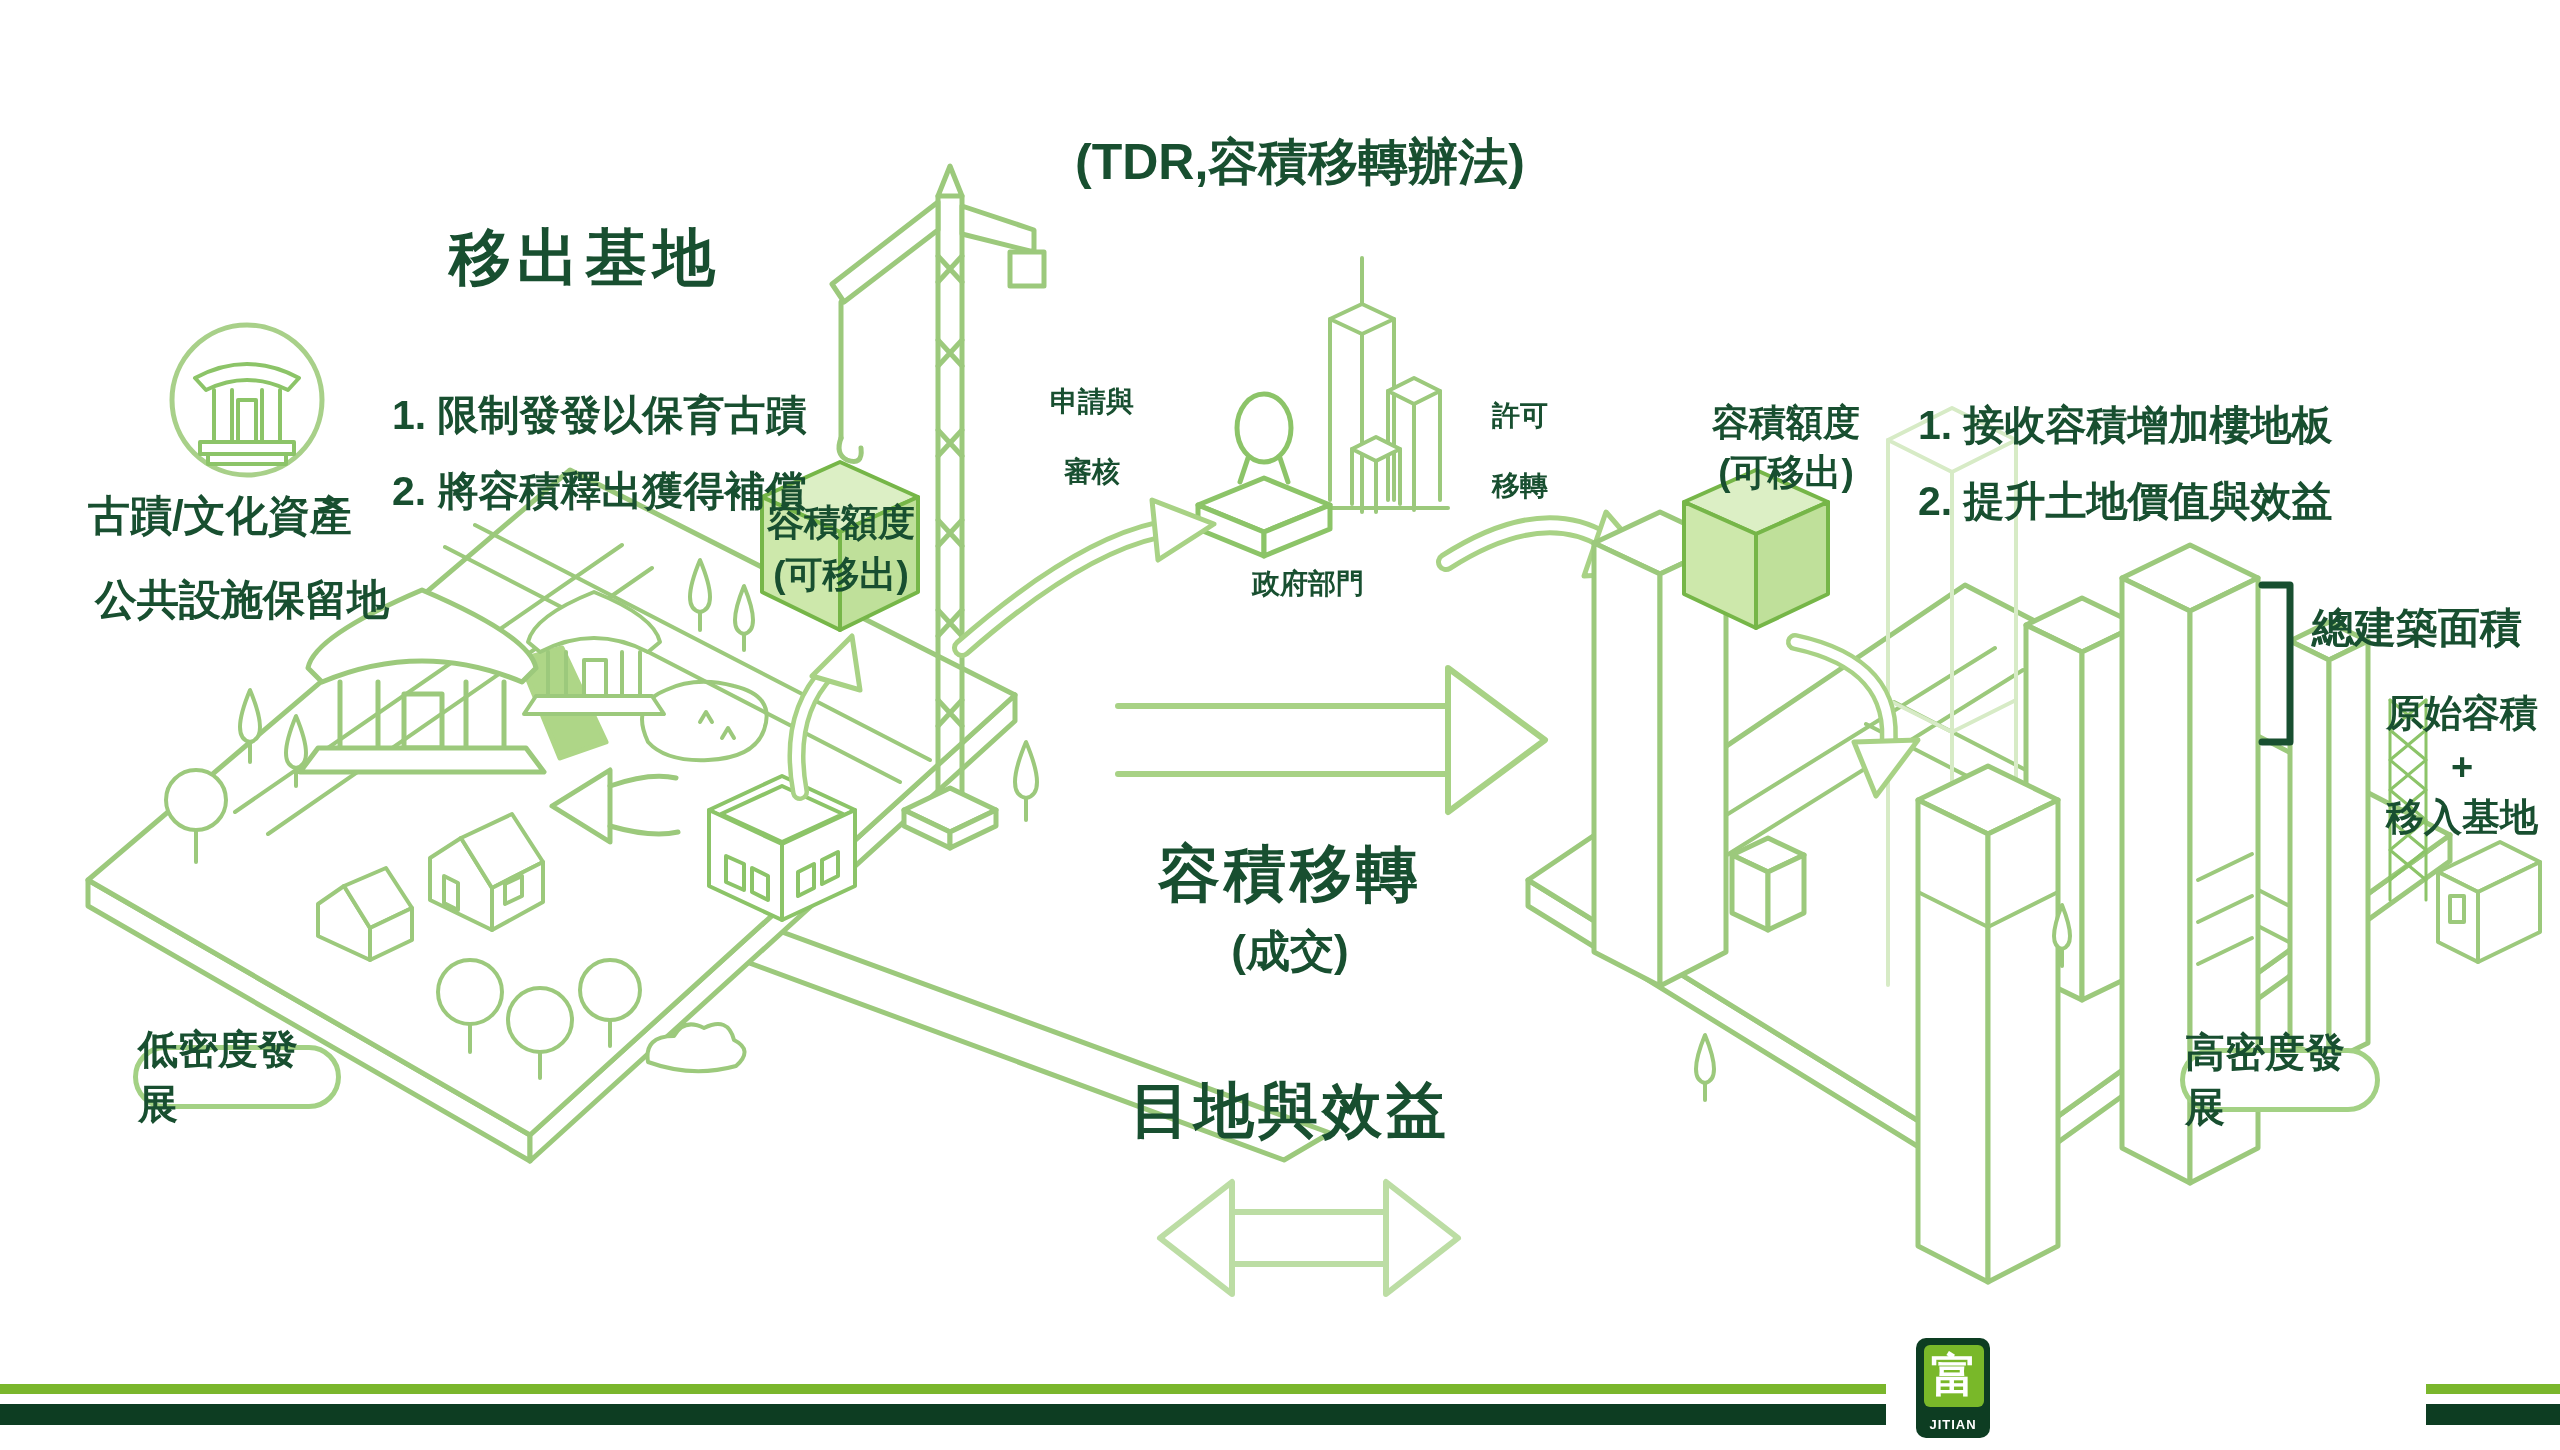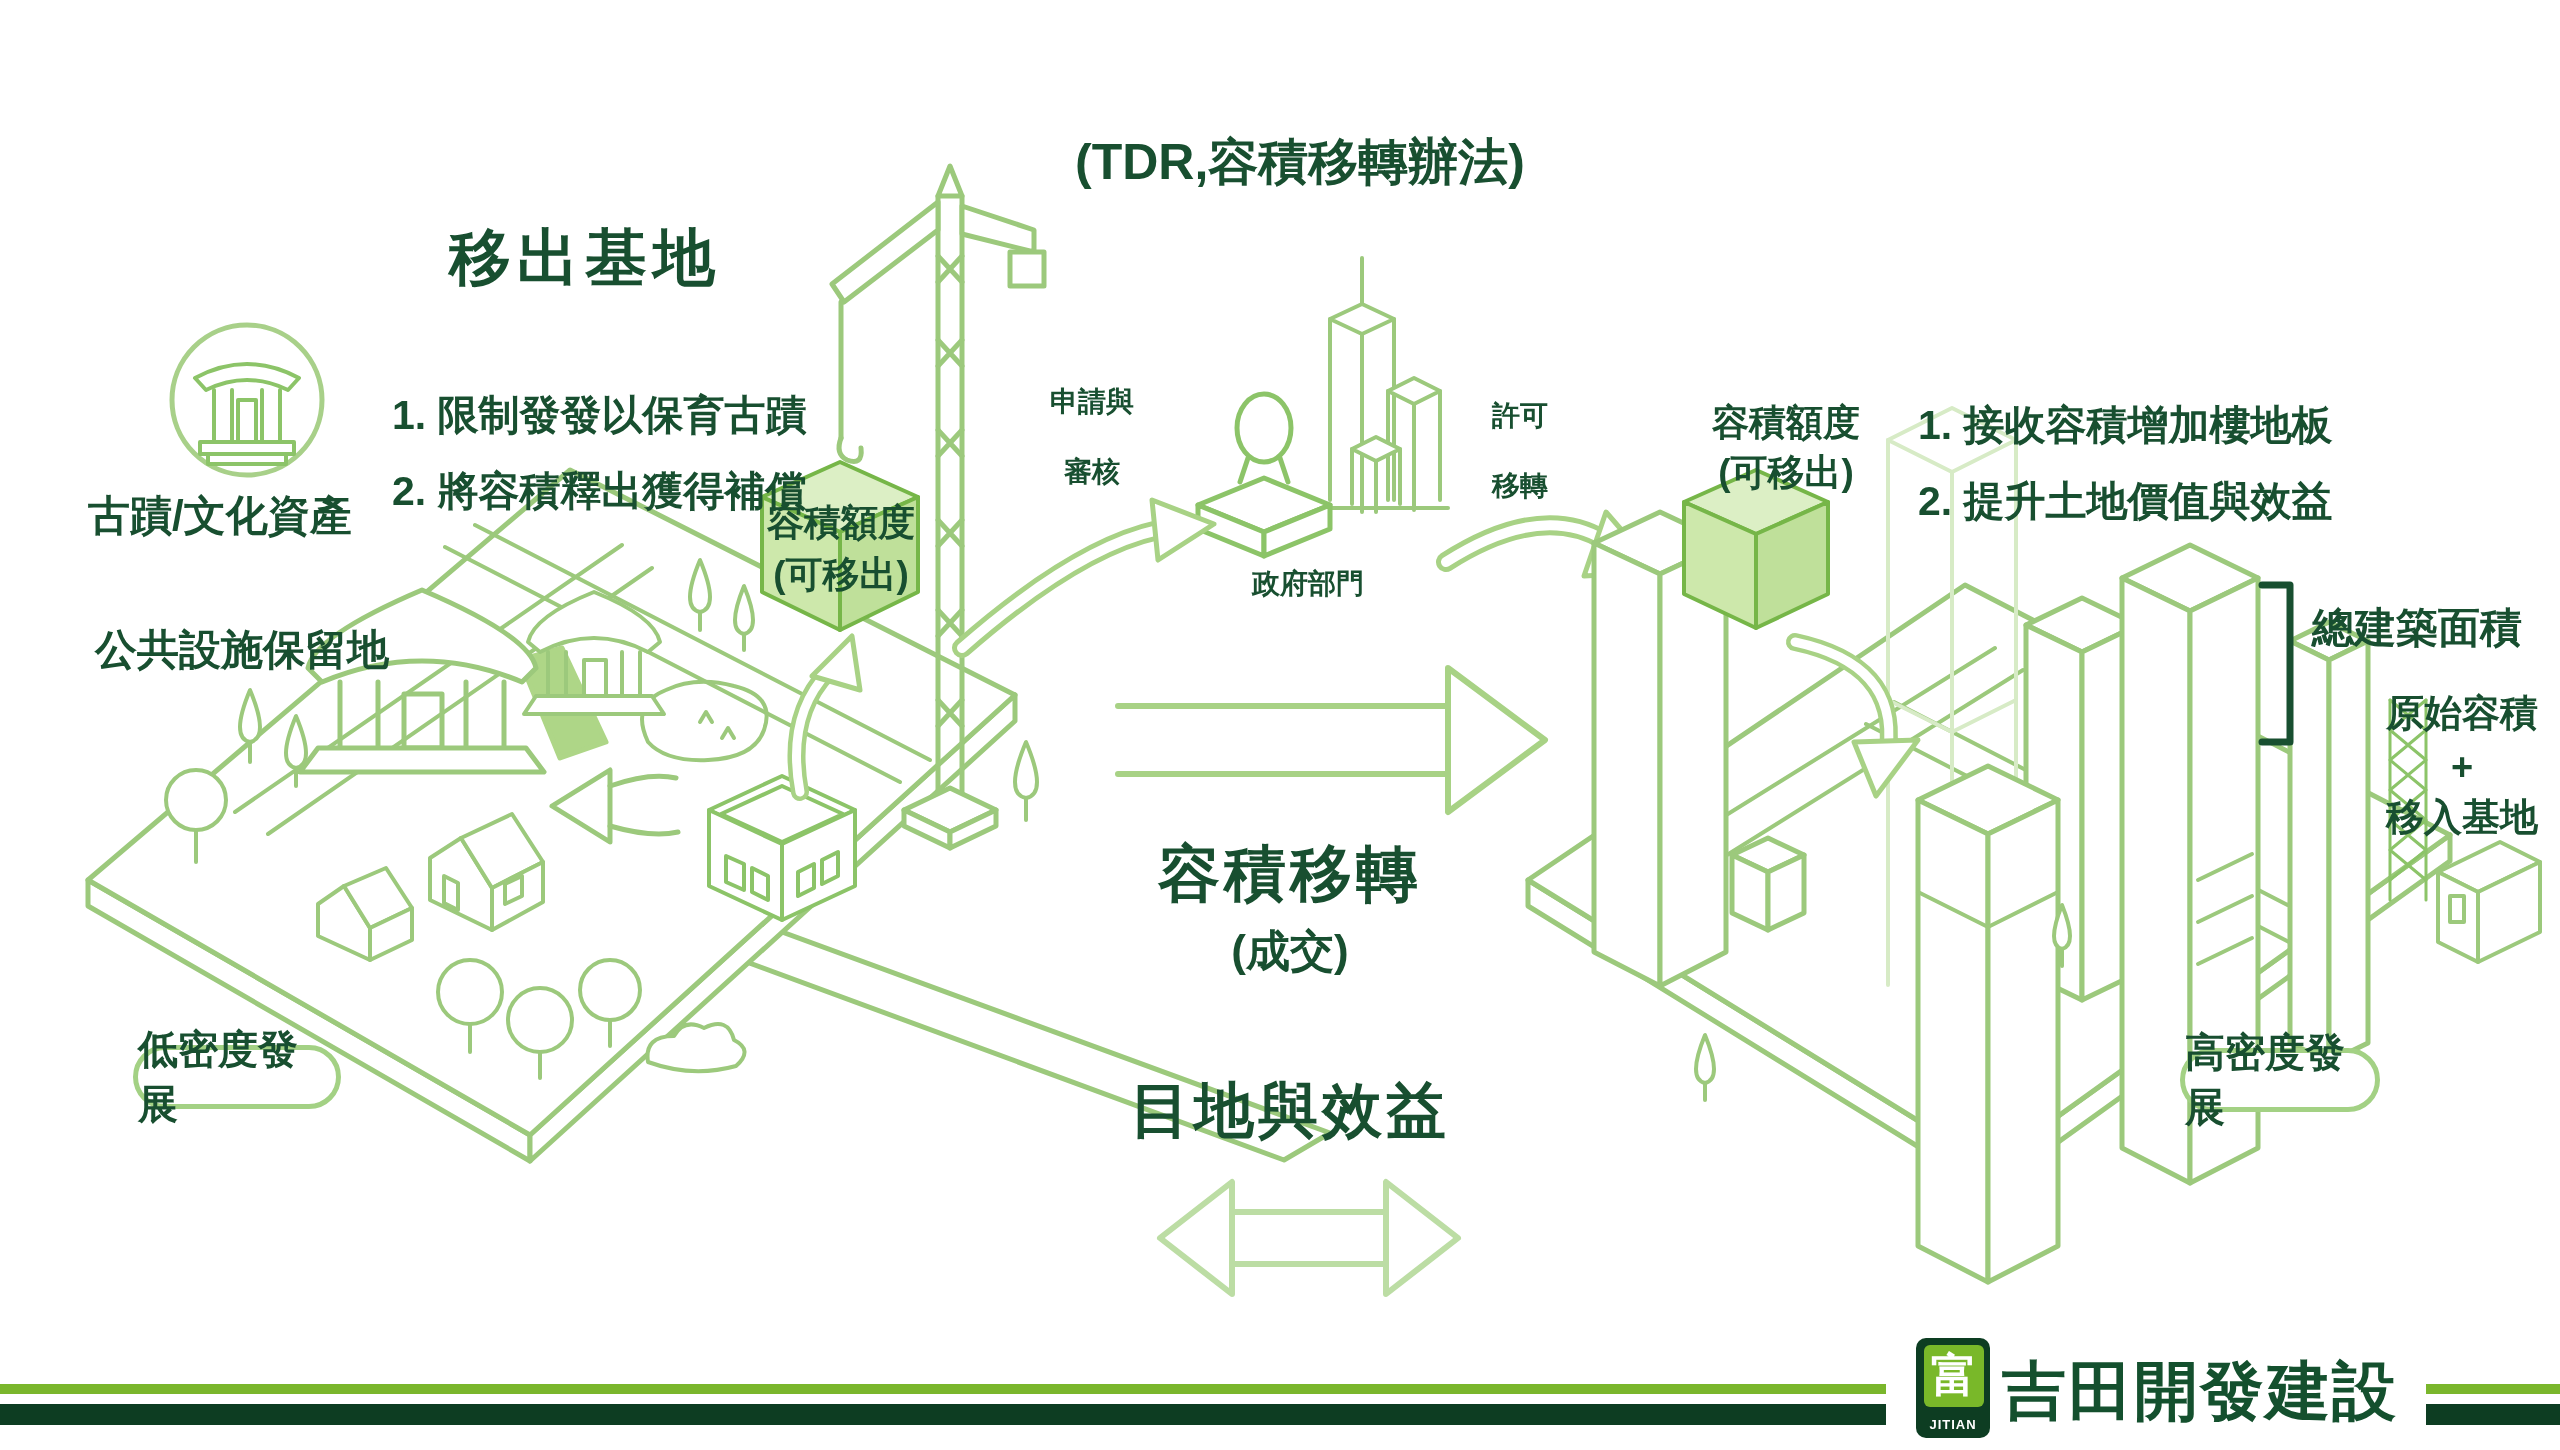--- a/index.html
+++ b/index.html
@@ -290,21 +290,21 @@
       </g>
     </g>
   </svg>
 
   <div class="lbl ctr subtitle" style="left:1300px;top:134px;">(TDR,容積移轉辦法)</div>
 
   <div class="lbl ctr site-heading" style="left:585px;top:222px;">移出基地</div>
   <div class="lbl list-item" style="left:392px;top:392px;">1. 限制發發以保育古蹟</div>
   <div class="lbl list-item" style="left:392px;top:468px;">2. 將容積釋出獲得補償</div>
   <div class="lbl big-label" style="left:88px;top:492px;">古蹟/文化資產</div>
-  <div class="lbl big-label" style="left:95px;top:626px;">公共設施保留地</div>
+  <div class="lbl big-label" style="left:95px;top:576px;">公共設施保留地</div>
   <div class="lbl ctr cube-label" style="left:841px;top:498px;">容積額度</div>
   <div class="lbl ctr cube-label" style="left:841px;top:550px;">(可移出)</div>
   <div class="badge" style="left:133px;top:1045px;width:208px;height:64px;">低密度發展</div>
 
   <div class="lbl ctr mid-label" style="left:1092px;top:386px;">申請與</div>
   <div class="lbl ctr mid-label" style="left:1092px;top:456px;">審核</div>
   <div class="lbl ctr mid-label" style="left:1308px;top:568px;">政府部門</div>
   <div class="lbl ctr mid-label" style="left:1520px;top:400px;">許可</div>
   <div class="lbl ctr mid-label" style="left:1520px;top:470px;">移轉</div>
   <div class="lbl ctr transfer" style="left:1290px;top:838px;">容積移轉</div>
@@ -325,15 +325,14 @@
   <div class="foot-line-dark" style="left:0;top:1404px;width:1886px;"></div>
   <div class="foot-line-light" style="left:2426px;top:1384px;width:134px;"></div>
   <div class="foot-line-dark" style="left:2426px;top:1404px;width:134px;"></div>
 
   <div class="logo-box">
     <div class="logo-inner">
       <span class="logo-char">富</span>
     </div>
     <div class="logo-sub">JITIAN</div>
   </div>
-  <div class="company">吉田開發建設</div>
 
 </div>
 
 </body></html>

